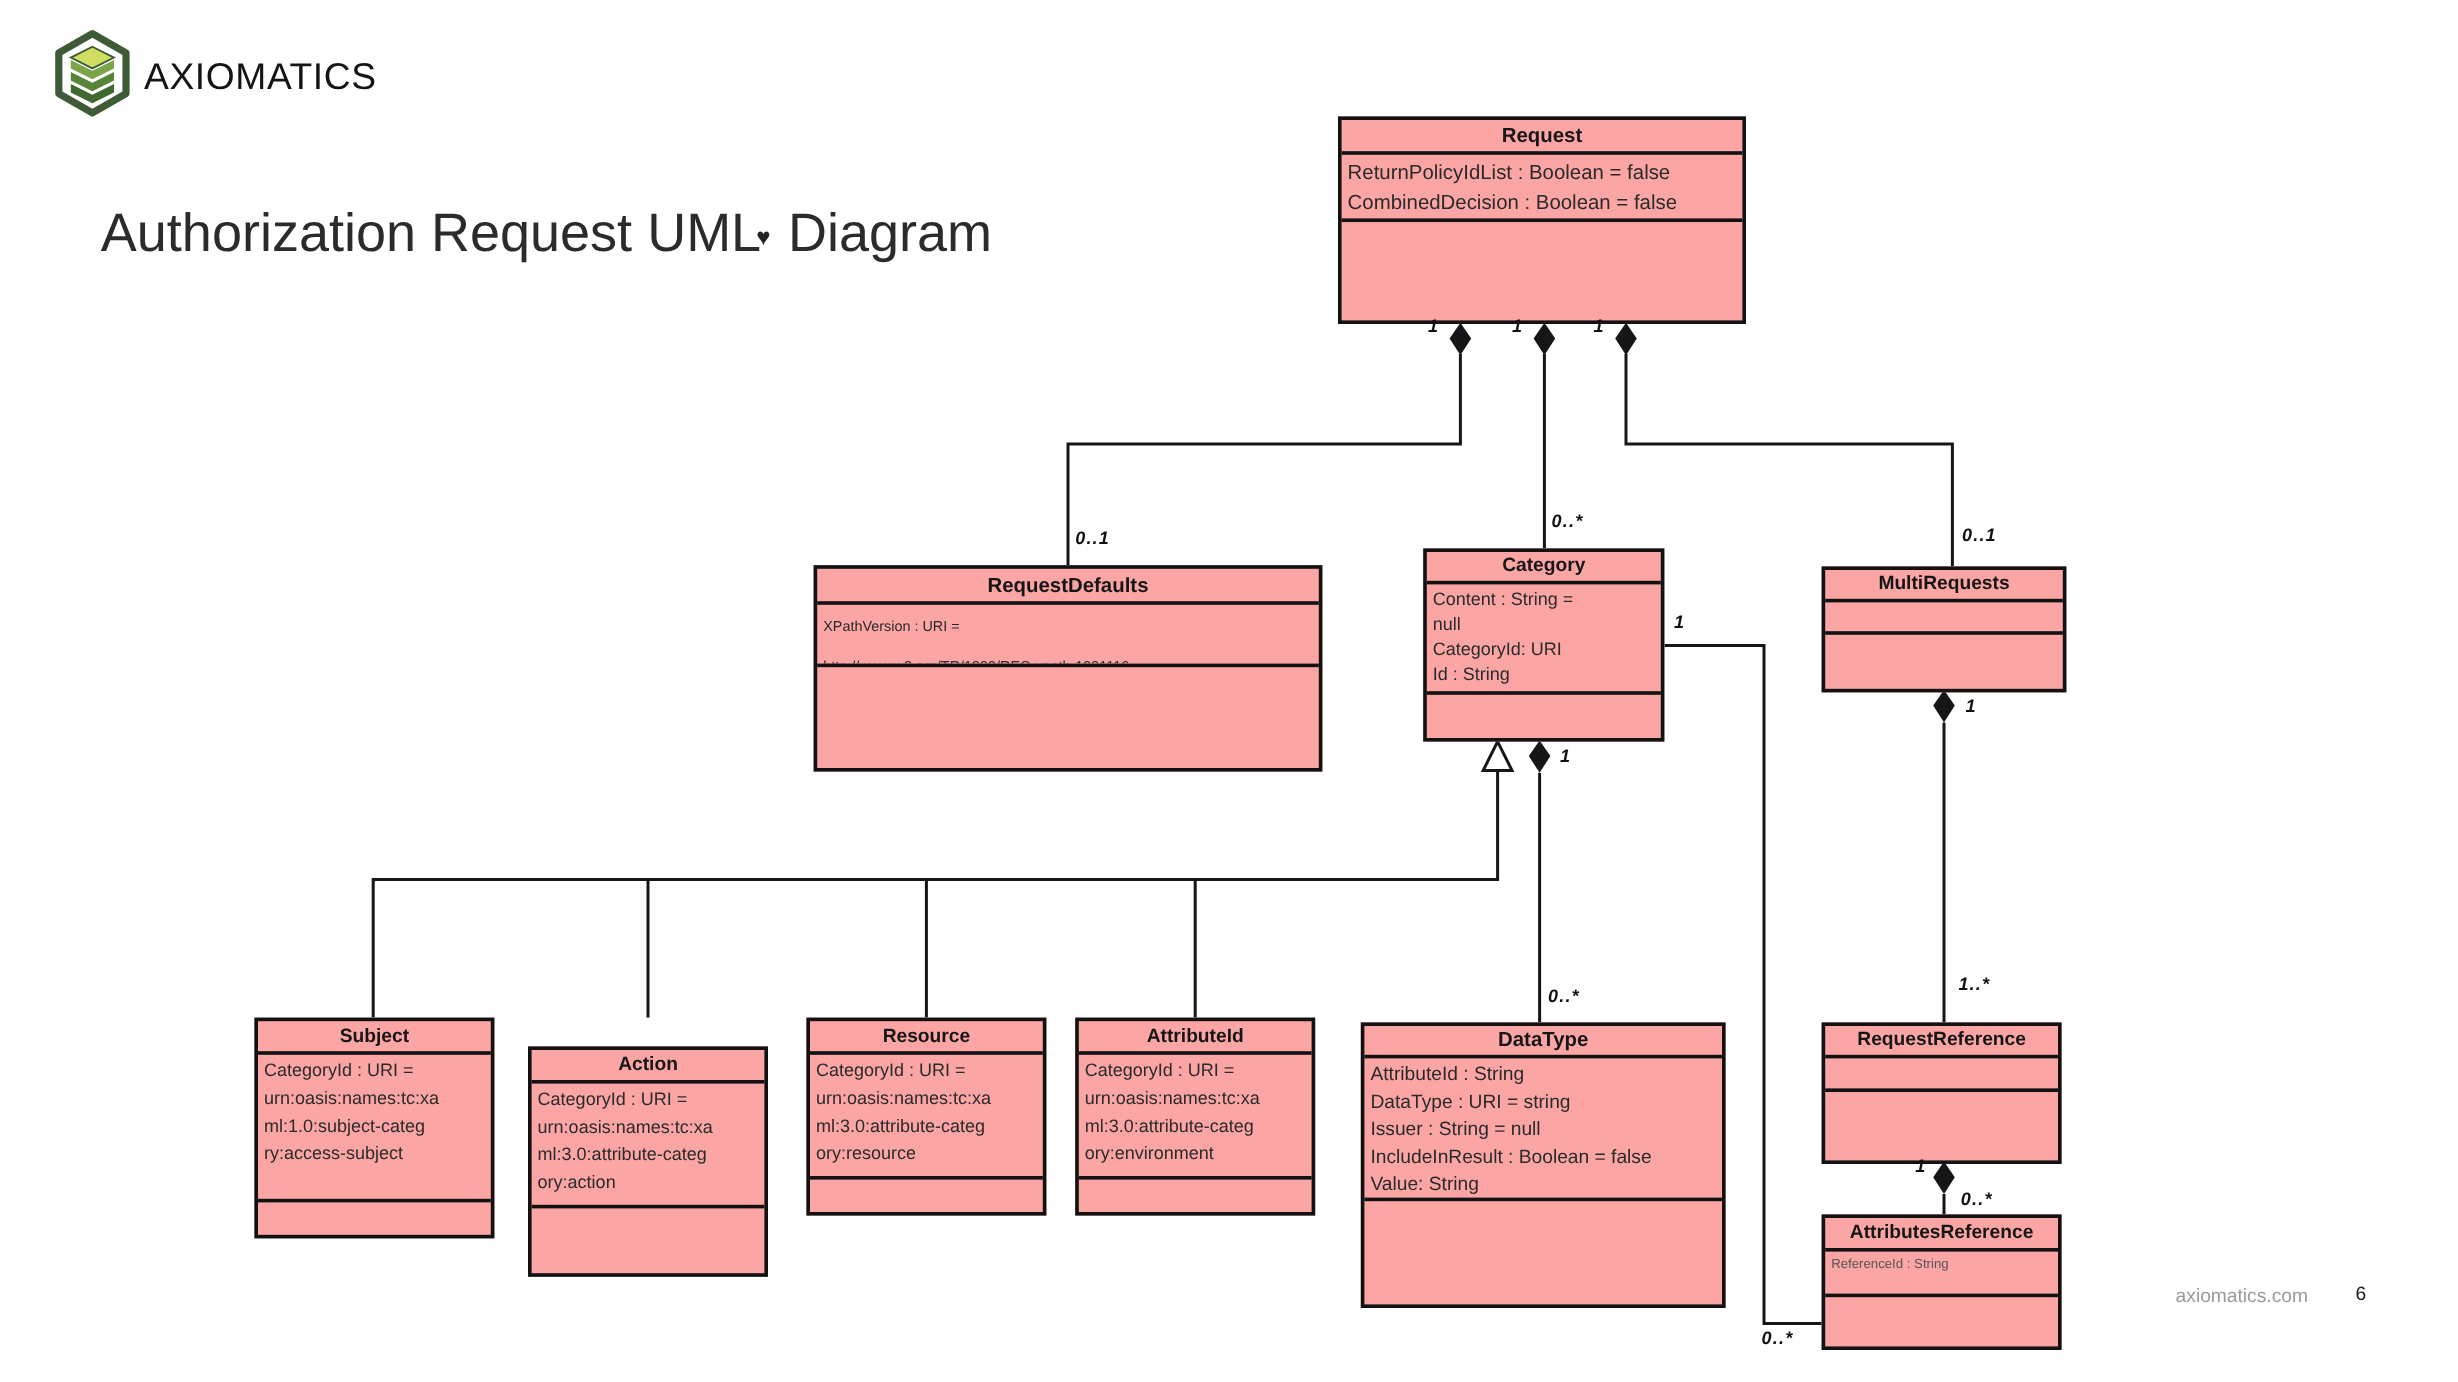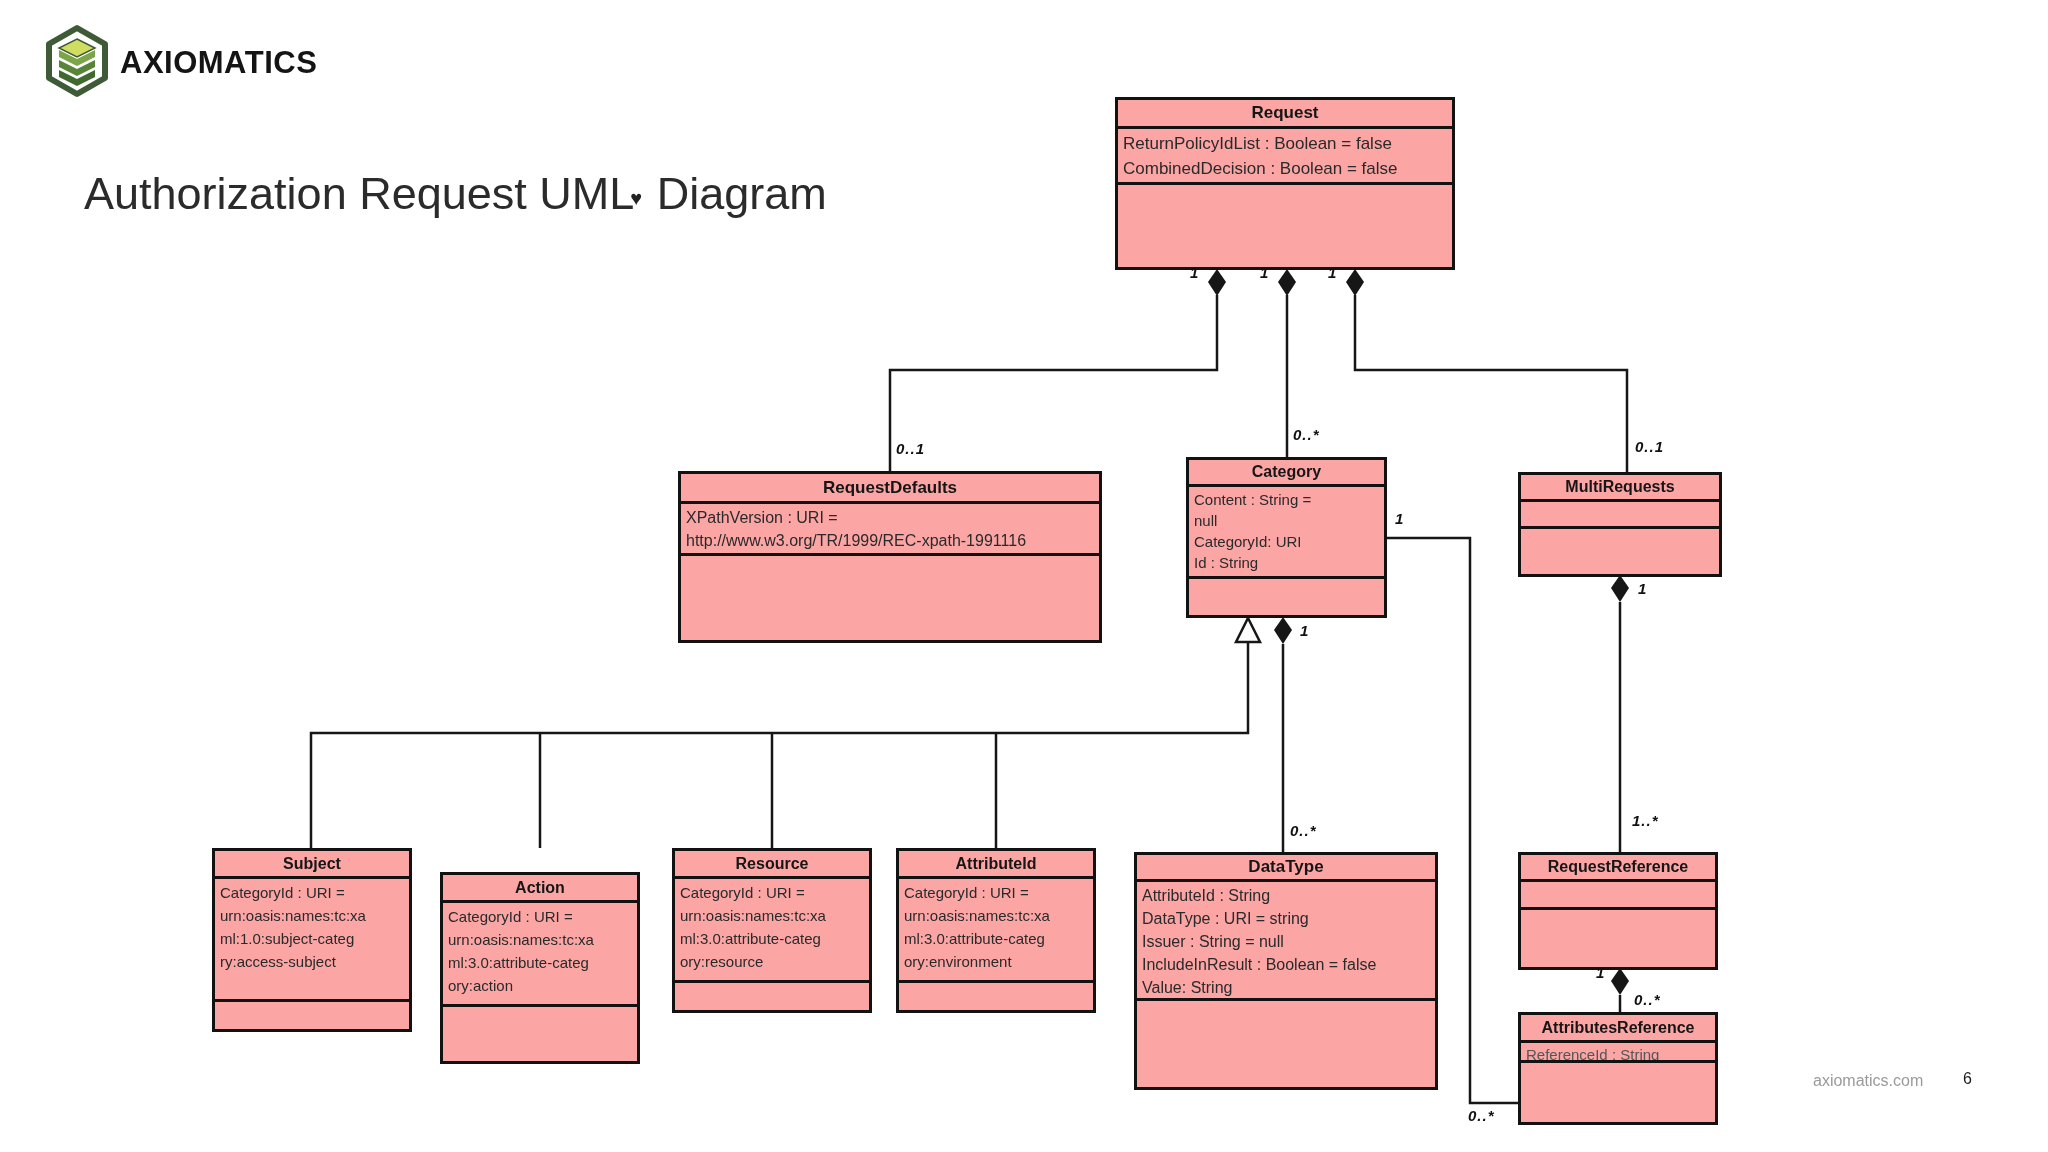--- a/index.html
+++ b/index.html
@@ -2,21 +2,21 @@
 <html><head>
 <meta charset="utf-8">
 <style>
   html,body{margin:0;padding:0;}
   body{
     width:2048px;height:1152px;position:relative;overflow:hidden;
     background:#ffffff;font-family:"Liberation Sans",sans-serif;color:#1a1a1a;
   }
   
   .logo{position:absolute;left:44px;top:24px;display:flex;align-items:center;gap:10px;}
-  .logo-text{font-size:31px;font-weight:bold;letter-spacing:.5px;color:#141414;}
+  .logo-text{font-size:31px;font-weight:normal;letter-spacing:.5px;color:#141414;}
   .slide-title{
     position:absolute;left:84px;top:168px;font-size:45px;color:#2b2b2b;
     display:flex;align-items:center;white-space:pre;
   }
   .heart{font-size:20px;color:#222;margin:8px 2px 0 -4px;}
   
   .uml-box{
     position:absolute;border:3px solid #121212;background:#fca5a5;box-sizing:border-box;z-index:2;
   }
   .uml-title{
@@ -91,21 +91,21 @@
 </svg>
 
 <div class="uml-box" style="left:1115px;top:97px;width:340px;height:173px">
   <div class="uml-title" style="height:29px">Request</div>
   <div class="uml-attrs" style="height:56px;font-size:17px;line-height:25px">ReturnPolicyIdList : Boolean = false
 CombinedDecision : Boolean = false</div>
 </div>
 
 <div class="uml-box" style="left:678px;top:471px;width:424px;height:172px">
   <div class="uml-title" style="height:30px">RequestDefaults</div>
-  <div class="uml-attrs" style="height:52px;font-size:16px;line-height:23px">XPathVersion : URI =
+  <div class="uml-attrs" style="height:52px;font-size:12px;line-height:33px">XPathVersion : URI =
 http://www.w3.org/TR/1999/REC-xpath-1991116</div>
 </div>
 
 <div class="uml-box" style="left:1186px;top:457px;width:201px;height:161px">
   <div class="uml-title" style="height:27px;font-size:16px">Category</div>
   <div class="uml-attrs" style="height:92px;font-size:15px;line-height:21px">Content : String =
 null
 CategoryId: URI
 Id : String</div>
 </div>
@@ -156,21 +156,21 @@
 Value: String</div>
 </div>
 
 <div class="uml-box" style="left:1518px;top:852px;width:200px;height:118px">
   <div class="uml-title" style="height:27px;font-size:16px">RequestReference</div>
   <div class="uml-row" style="height:28px"></div>
 </div>
 
 <div class="uml-box" style="left:1518px;top:1012px;width:200px;height:113px">
   <div class="uml-title" style="height:28px;font-size:16px">AttributesReference</div>
-  <div class="uml-attrs" style="height:20px;font-size:15px;line-height:19px;color:#555">ReferenceId : String</div>
+  <div class="uml-attrs" style="height:38px;font-size:11px;line-height:19px;color:#555">ReferenceId : String</div>
 </div>
 
 <span class="mult" style="left:1190px;top:264px">1</span>
 <span class="mult" style="left:1260px;top:264px">1</span>
 <span class="mult" style="left:1328px;top:264px">1</span>
 <span class="mult" style="left:896px;top:440px">0..1</span>
 <span class="mult" style="left:1293px;top:426px">0..*</span>
 <span class="mult" style="left:1635px;top:438px">0..1</span>
 <span class="mult" style="left:1300px;top:622px">1</span>
 <span class="mult" style="left:1290px;top:822px">0..*</span>

